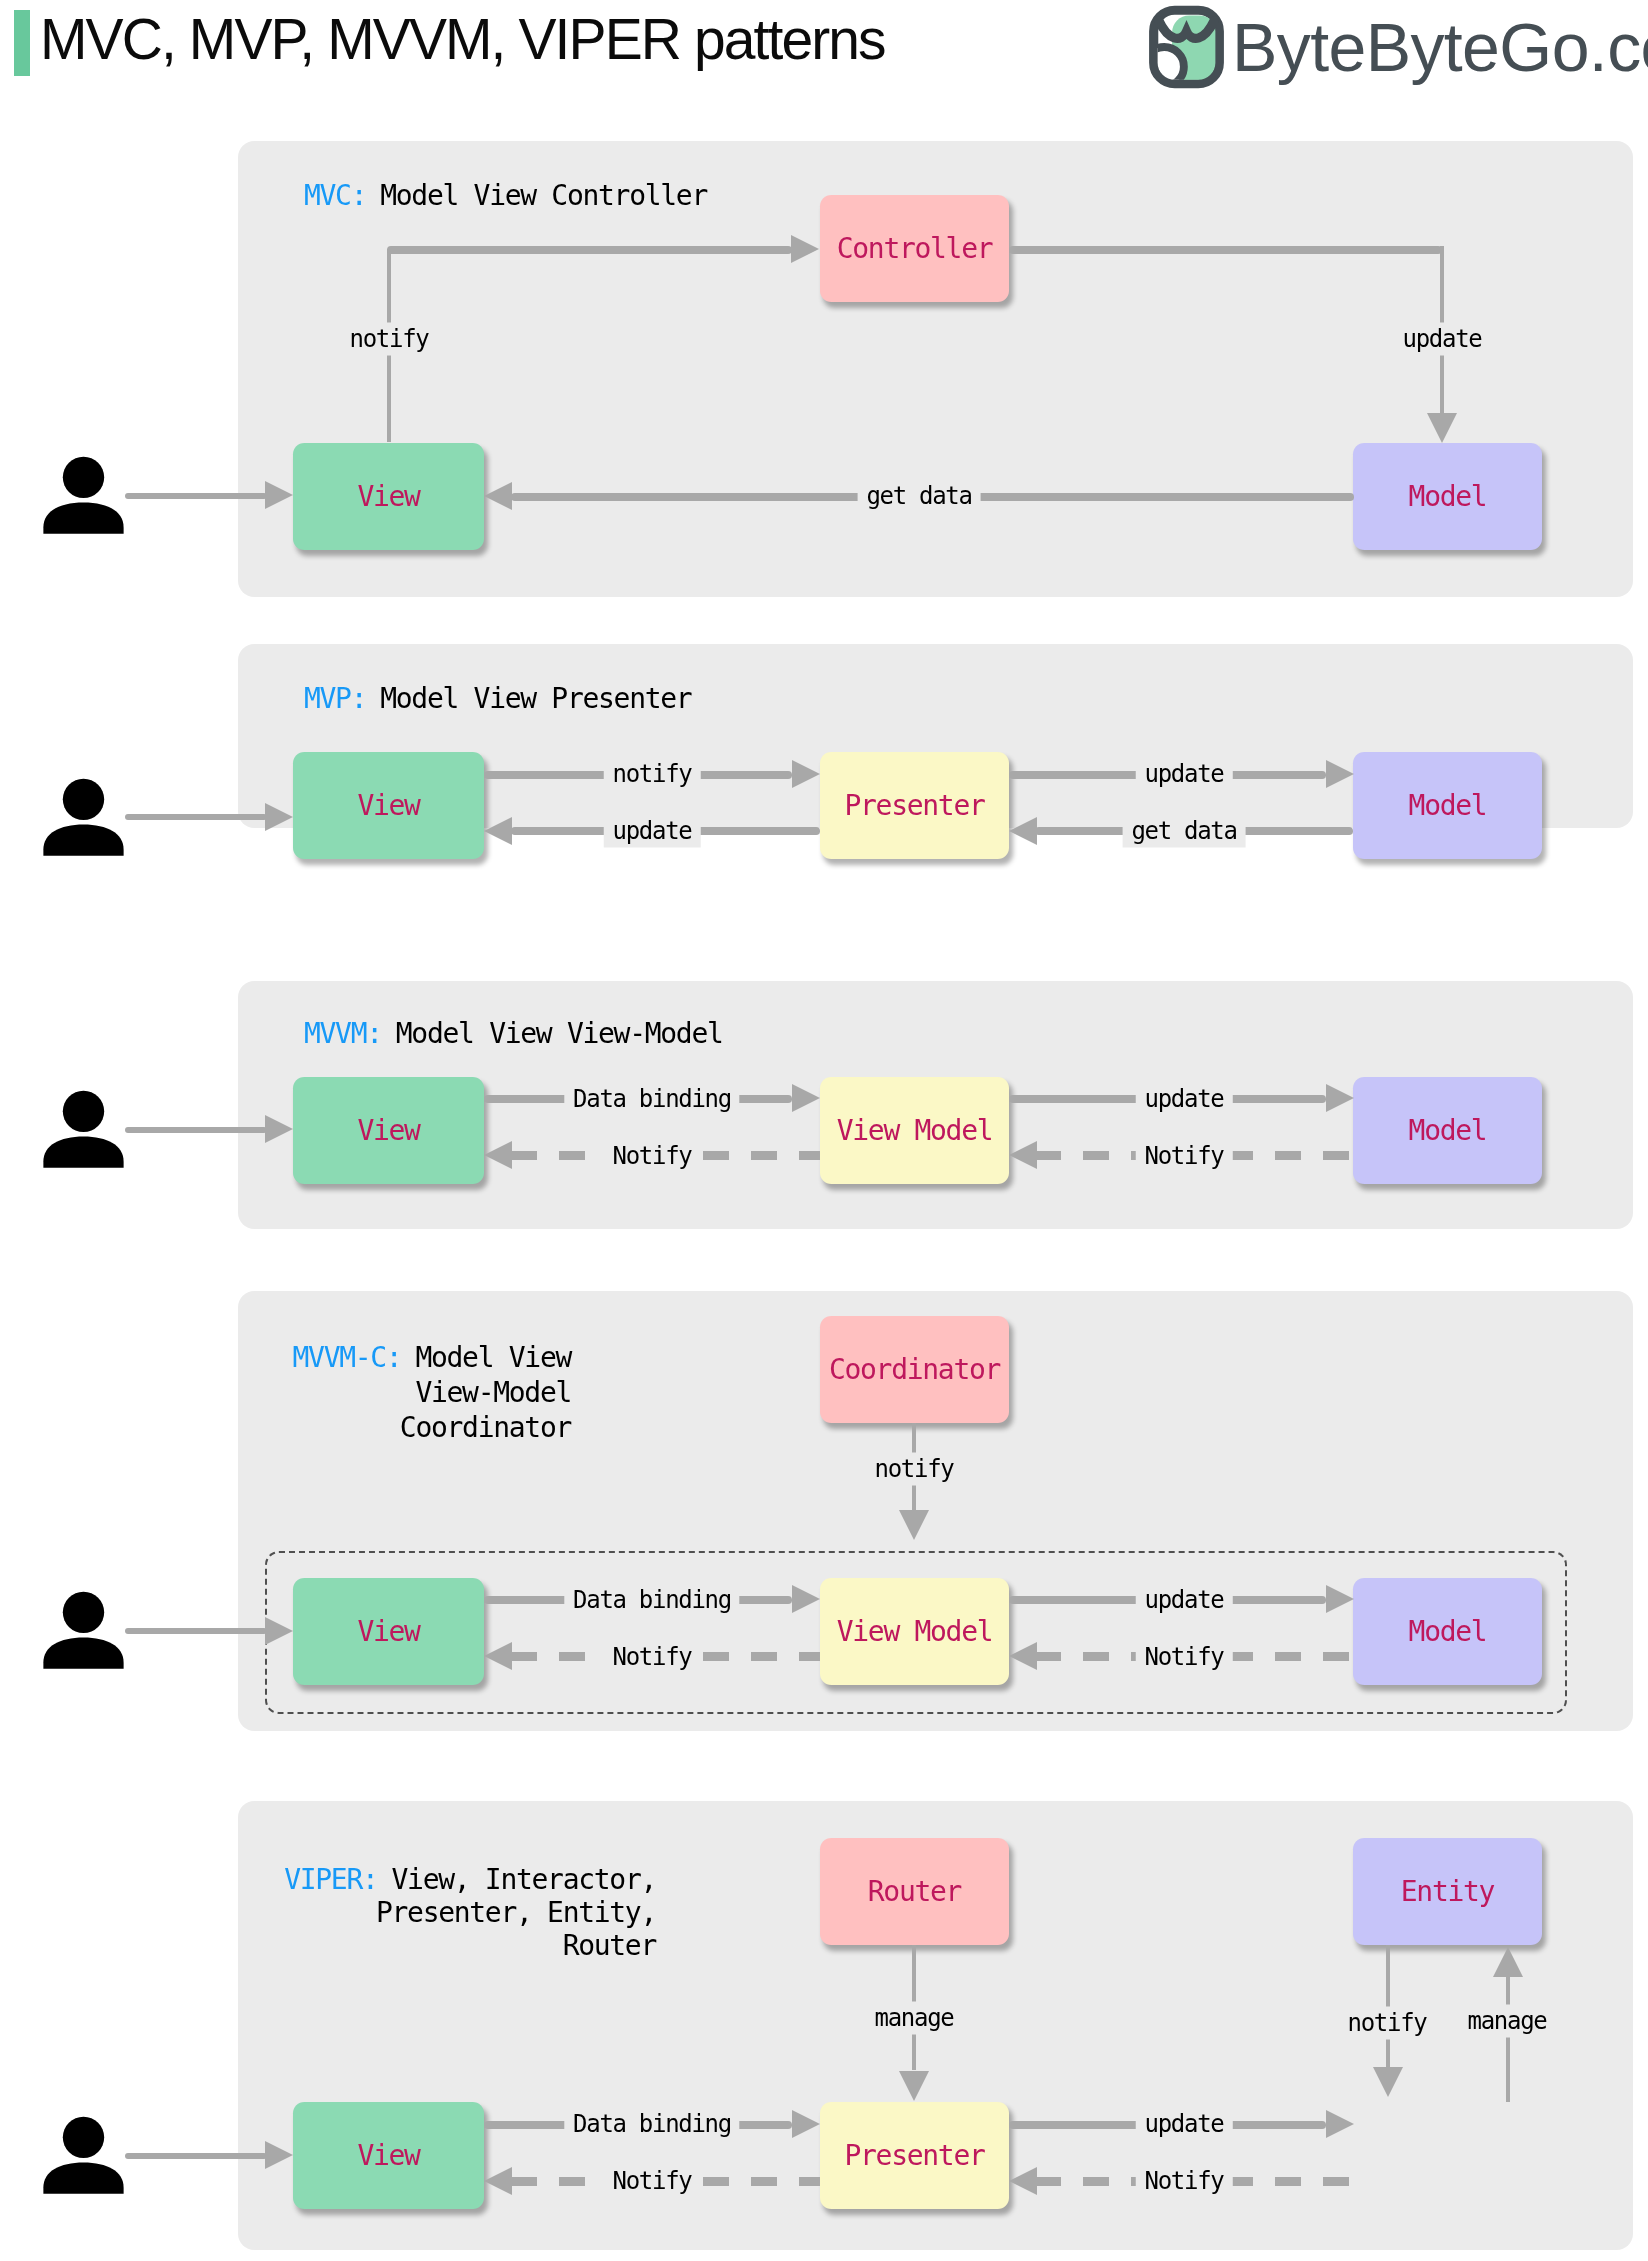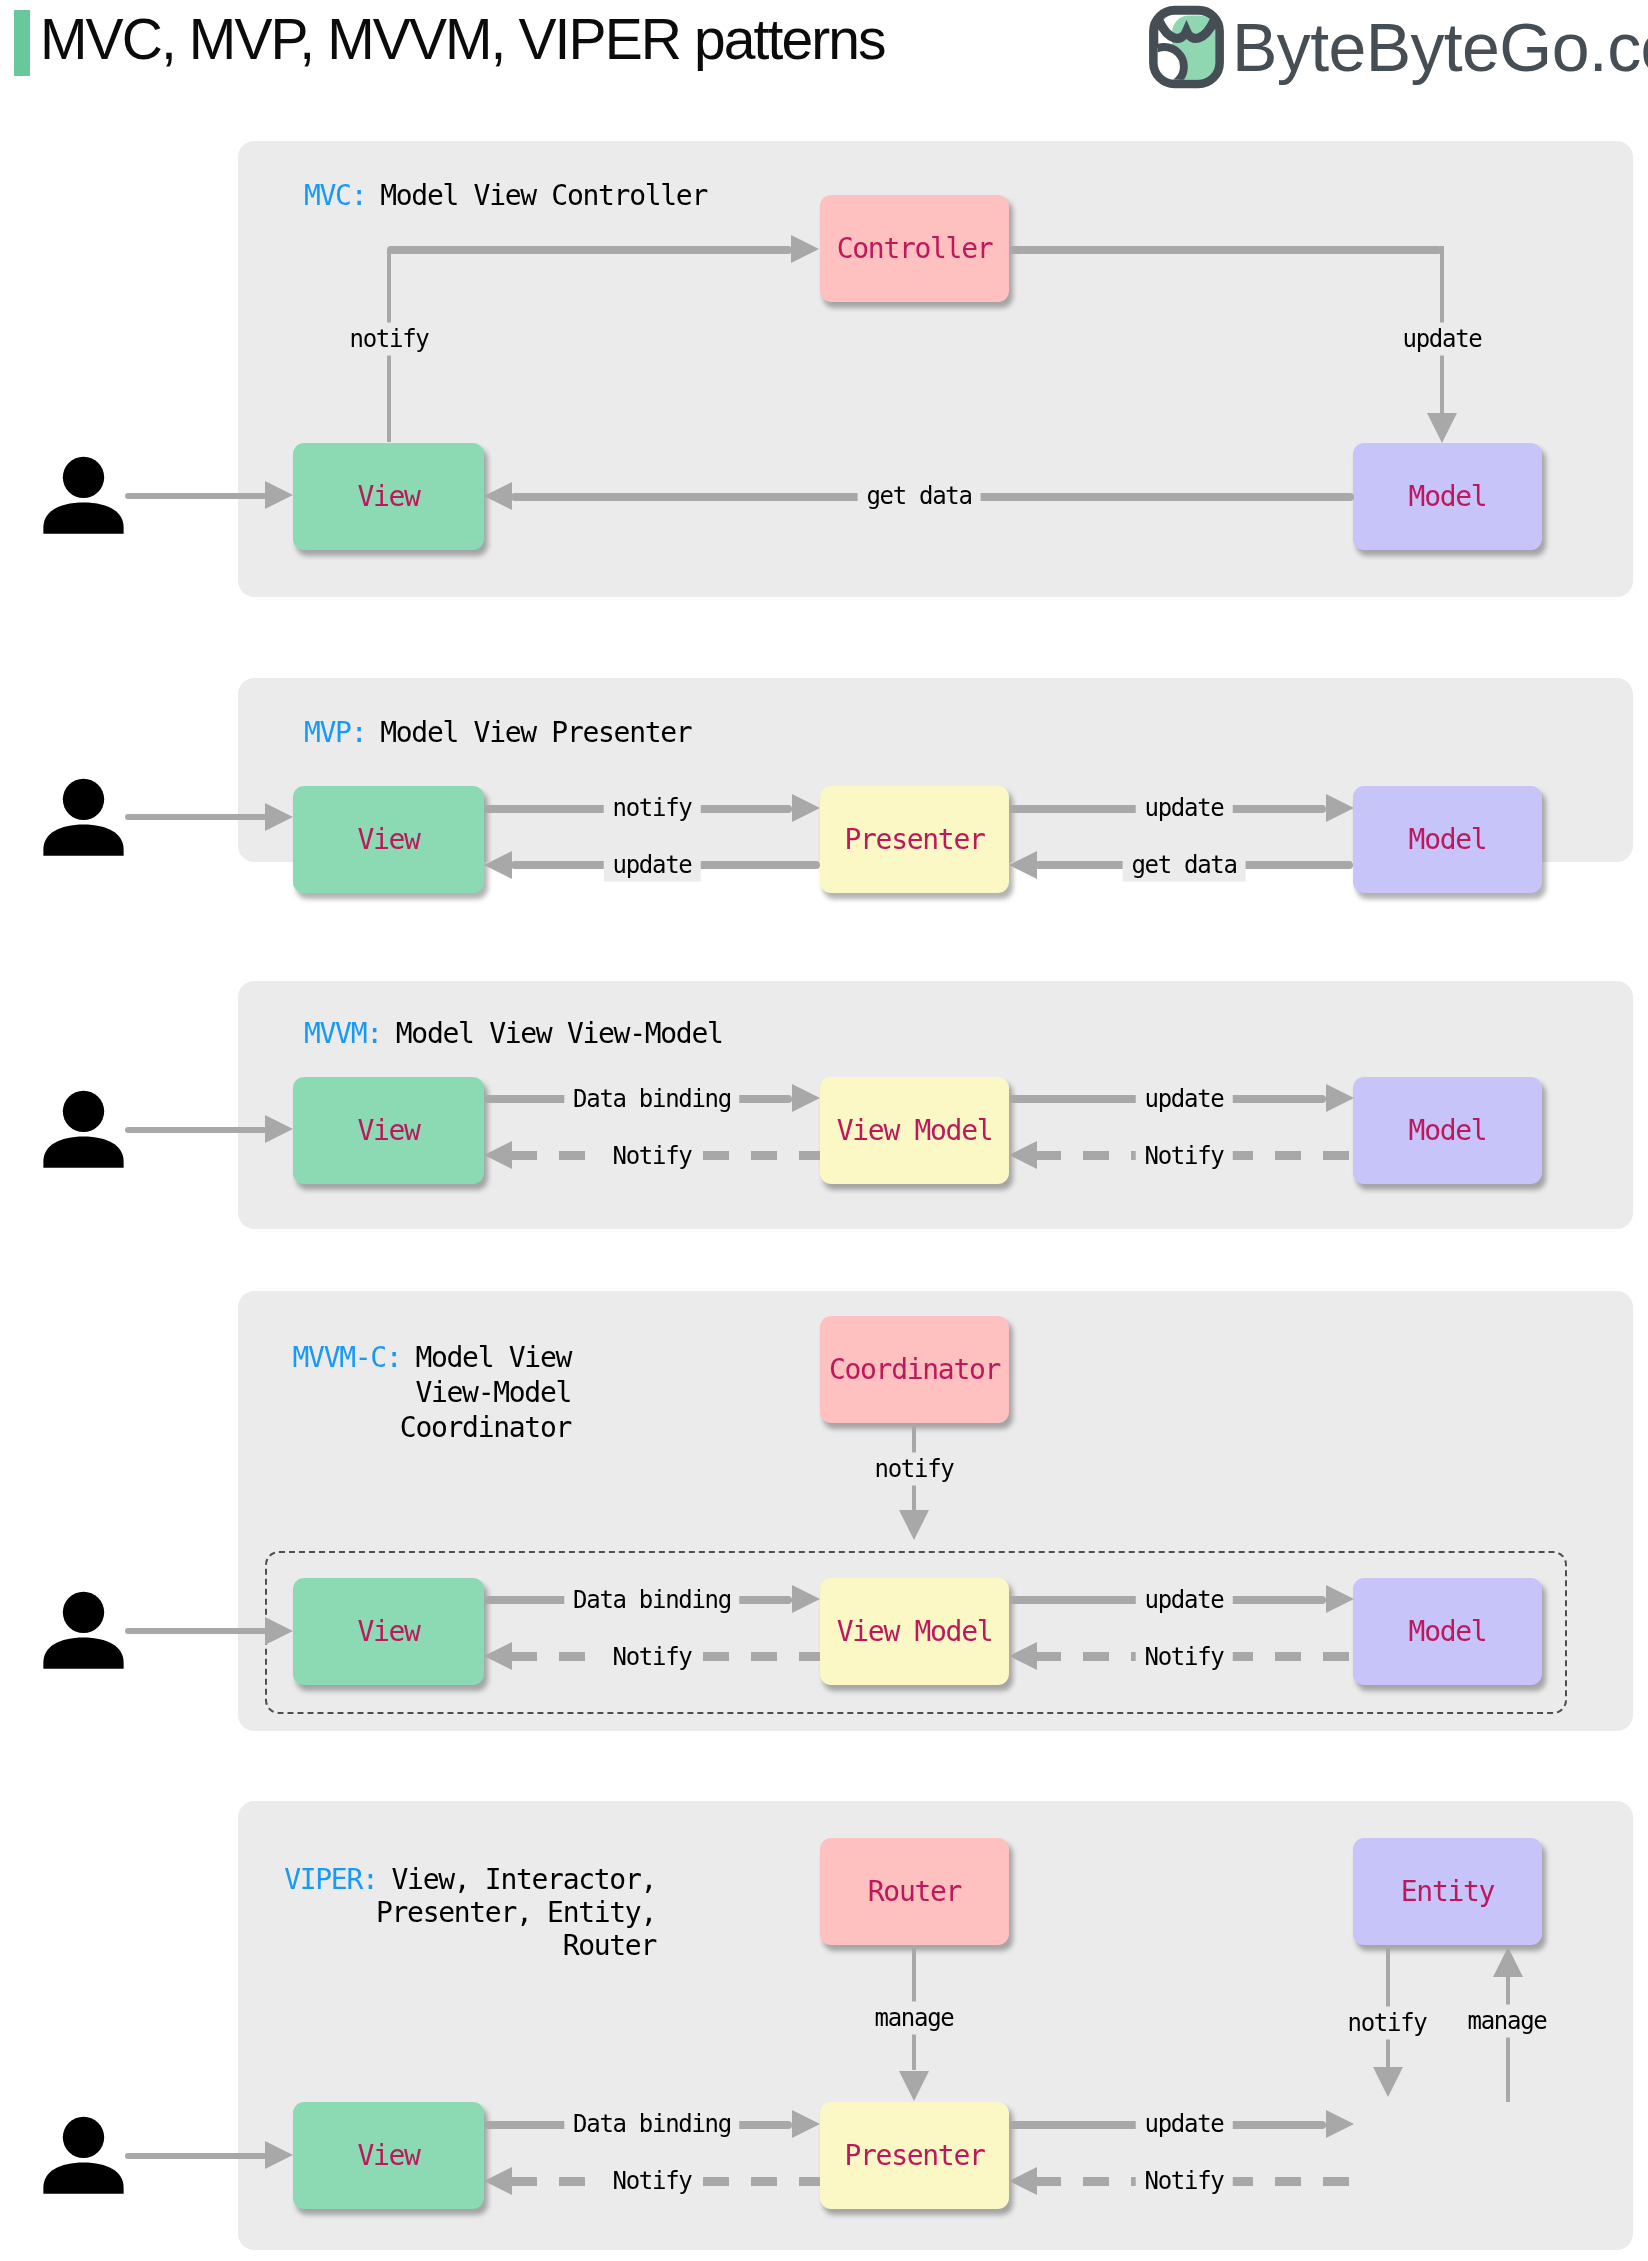--- a/index.html
+++ b/index.html
@@ -93,21 +93,21 @@
   <div class="hl" style="left:771px;top:105px;width:433px"></div>
   <div class="vl" style="left:1202px;top:105px;height:167px"></div>
   <div class="ah d" style="left:1189px;top:272px"></div>
   <div class="elabel mono" style="left:1204px;top:198px">update</div>
 
   <div class="ah l" style="left:246px;top:341px"></div>
   <div class="hl" style="left:273px;top:352px;width:843px"></div>
   <div class="elabel mono" style="left:681px;top:355px">get data</div>
 </section>
 
-<section class="sec" style="top:678px;height:184px">
+<section class="sec" style="top:644px;height:184px">
   <div class="sec-title mono" style="left:66px;top:37px">
     <span class="abbr">MVP:</span><span>Model View Presenter</span>
   </div>
   <div class="node green w-view mono" style="left:55px;top:108px">View</div>
   <div class="node yellow w-mid mono" style="left:582px;top:108px">Presenter</div>
   <div class="node purple w-right mono" style="left:1115px;top:108px">Model</div>
 
   <div class="hl" style="left:246px;top:127px;width:308px"></div>
   <div class="ah r" style="left:554px;top:116px"></div>
   <div class="elabel mono" style="left:414px;top:130px">notify</div>

